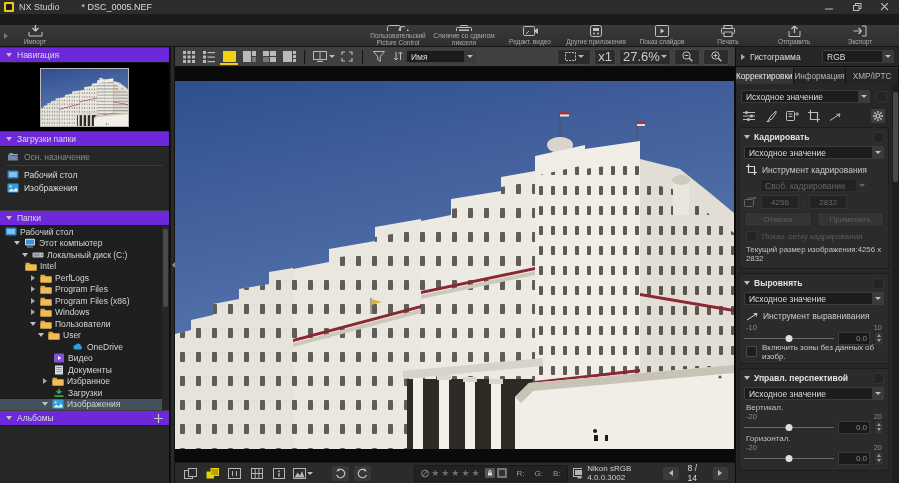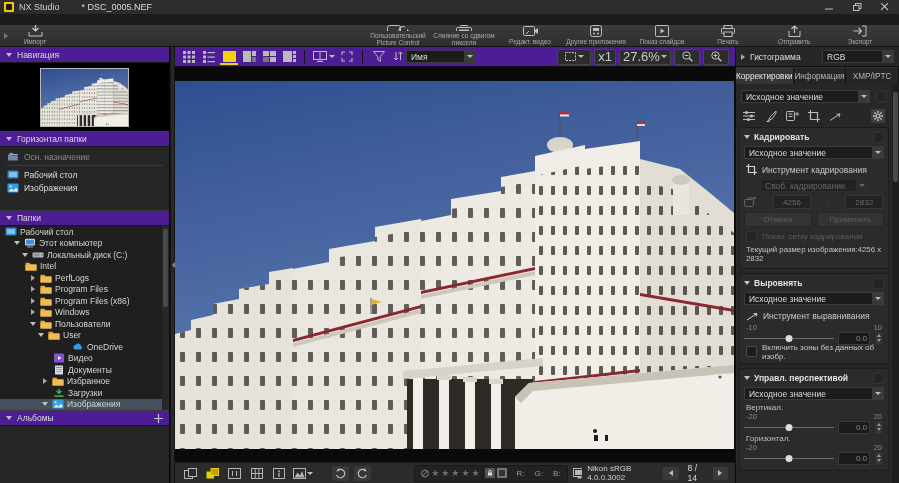--- a/index.html
+++ b/index.html
@@ -24,21 +24,21 @@
            background:linear-gradient(#3a3a3a,#2e2e2e);border-bottom:1px solid #151515;box-sizing:border-box;
            display:flex;align-items:center;}
   .tbtn{display:flex;flex-direction:column;align-items:center;justify-content:center;
         color:#a9a9a9;font-size:6.5px;line-height:1.1;text-align:center;height:22px;}
   .tbtn svg{display:block;margin-bottom:1px;}
   .tb-collapse{width:12px;display:flex;align-items:center;justify-content:center;height:22px;}
   .import{width:42px;margin-left:2px;}
   .actions{margin-left:auto;display:flex;align-items:center;gap:4px;padding-right:8px;}
   .actions .tbtn{width:62px;}
   
-  .viewbar{position:absolute;left:175px;top:47px;width:560px;height:20px;background:#4c1d95;
+  .viewbar{position:absolute;left:175px;top:47px;width:560px;height:20px;background:#404040;
            border-bottom:1px solid #101010;box-sizing:border-box;display:flex;align-items:center;}
   .vbtn{width:18px;height:16px;display:flex;align-items:center;justify-content:center;margin:0 1px;}
   .vbtn.active{border-bottom:2px solid #f2d10e;box-sizing:border-box;padding-top:2px;}
   .vsep{width:1px;height:14px;background:#151515;border-right:1px solid #3a3a3a;margin:0 5px;}
   .sortdd{width:70px;height:13px;margin-left:3px;}
   .zoomcluster{margin-left:auto;display:flex;align-items:center;padding-right:6px;gap:3px;}
   .minibtn{height:14px;border:1px solid #484848;background:#2c2c2c;border-radius:2px;
            display:flex;align-items:center;justify-content:center;color:#ccc;font-size:13px;padding:0 3px;}
   .histbar{position:absolute;left:735px;top:47px;width:164px;height:20px;background:#272727;
            border-bottom:1px solid #101010;border-left:1px solid #0c0c0c;box-sizing:border-box;
@@ -54,21 +54,21 @@
   .dd.dis .ddb{background:#2d2d2d;}
   .dd.dis .caret{border-top-color:#666;}
   
   .cb{width:9px;height:9px;background:#1d1d1d;border:1px solid #4b4b4b;border-radius:1px;flex:none;}
   .cb.dis{border-color:#333;background:#242424;}
   .t-open{width:0;height:0;border-left:3.5px solid transparent;border-right:3.5px solid transparent;border-top:4.5px solid #c0c0c0;display:inline-block;}
   .t-closed{width:0;height:0;border-top:3.5px solid transparent;border-bottom:3.5px solid transparent;border-left:4.5px solid #a8a8a8;display:inline-block;}
   .aslot{display:inline-flex;width:9px;justify-content:center;align-items:center;flex:none;}
   
   .sidebar{position:absolute;left:0;top:47px;width:170px;bottom:0;background:#262626;border-right:1px solid #0c0c0c;box-sizing:border-box;}
-  .shead{height:14px;background:#4c1d95;border-top:1px solid #3c3c3c;border-bottom:1px solid #191919;
+  .shead{height:14px;background:#6d28d9;border-top:1px solid #3c3c3c;border-bottom:1px solid #191919;
          display:flex;align-items:center;gap:5px;padding:0 6px;font-size:8.5px;color:#ddd;}
   .navthumb{height:68px;background:#000;display:flex;align-items:center;justify-content:center;}
   .favrow{height:13px;display:flex;align-items:center;gap:5px;padding:0 7px;font-size:8.5px;color:#ddd;}
   .treewrap{position:relative;height:184px;background:#1f1f1f;overflow:hidden;}
   .trow{height:11.5px;display:flex;align-items:center;gap:3px;font-size:8.5px;color:#d5d5d5;white-space:nowrap;}
   .trow.sel{background:#44505c;}
   .ti{width:12px;height:10px;flex:none;}
   .vscroll{position:absolute;top:0;right:0;bottom:0;width:7px;background:#272727;}
   .vthumb{position:absolute;left:1px;width:5px;background:#4a4a4a;border-radius:2px;}
   
@@ -472,21 +472,21 @@
     <span class="t-open"></span>
     <span>Навигация</span>
   </div>
   <div class="navthumb">
     <svg width="87" height="57" viewBox="0 0 559 368" preserveAspectRatio="none" style="outline:1px solid #b9b9b9">
           <use href="#photo-art" width="559" height="368"></use>
         </svg>
   </div>
   <div class="shead">
     <span class="t-open"></span>
-    <span>Горизонтал папки</span>
+    <span>Загрузки папки</span>
   </div>
   <div style="padding-top:3px;height:60px;">
     <div class="favrow" style="color:#8a8a8a">
       <svg class="ti">
             <use href="#i-favfolder"></use>
           </svg>
       <span>Осн. назначение</span>
     </div>
     <div style="border-top:1px solid #3a3a3a;margin:2px 6px;"></div>
     <div class="favrow">
@@ -736,21 +736,21 @@
             <path d="M2.5 0 v8.5 h8.5 M0 2.5 h8.5 v8.5" fill="none" stroke="#d5d5d5" stroke-width="1.2"></path>
           </svg>
       <span>Инструмент кадрирования</span>
     </div>
     <div class="dd dis" style="margin:2px 16px">
       <span>Своб. кадрирование</span>
           <span class="ddb">
             <span class="caret"></span>
           </span>
     </div>
-    <div style="display:flex;align-items:center;gap:16px;margin:3px 0;">
+    <div style="display:flex;align-items:center;gap:4px;margin:3px 0;">
       <svg width="13" height="11">
             <rect x="0.5" y="2.5" width="9" height="7" rx="1" fill="none" stroke="#666"></rect>
             <path d="M4 1 h8 M10 0 l2 1 l-2 1" stroke="#666" fill="none"></path>
           </svg>
       <span class="numbox">
             <span>4256</span>
           </span>
       <span class="dim" style="font-size:8px">:</span>
       <span class="numbox">
             <span>2832</span>

